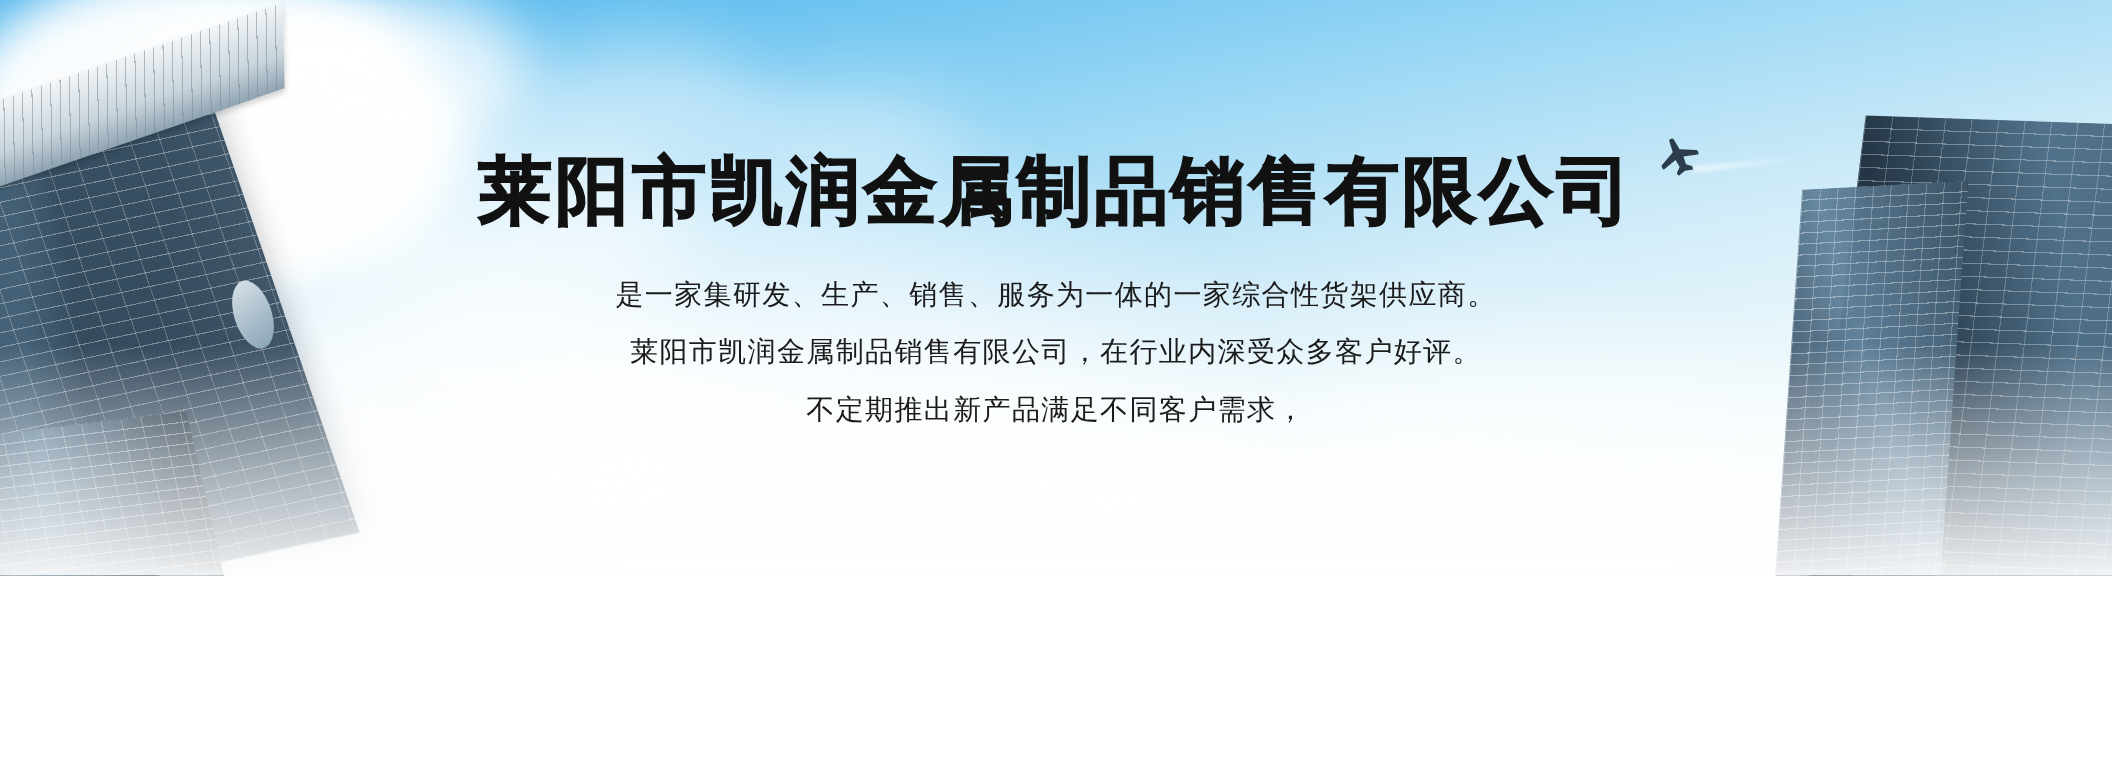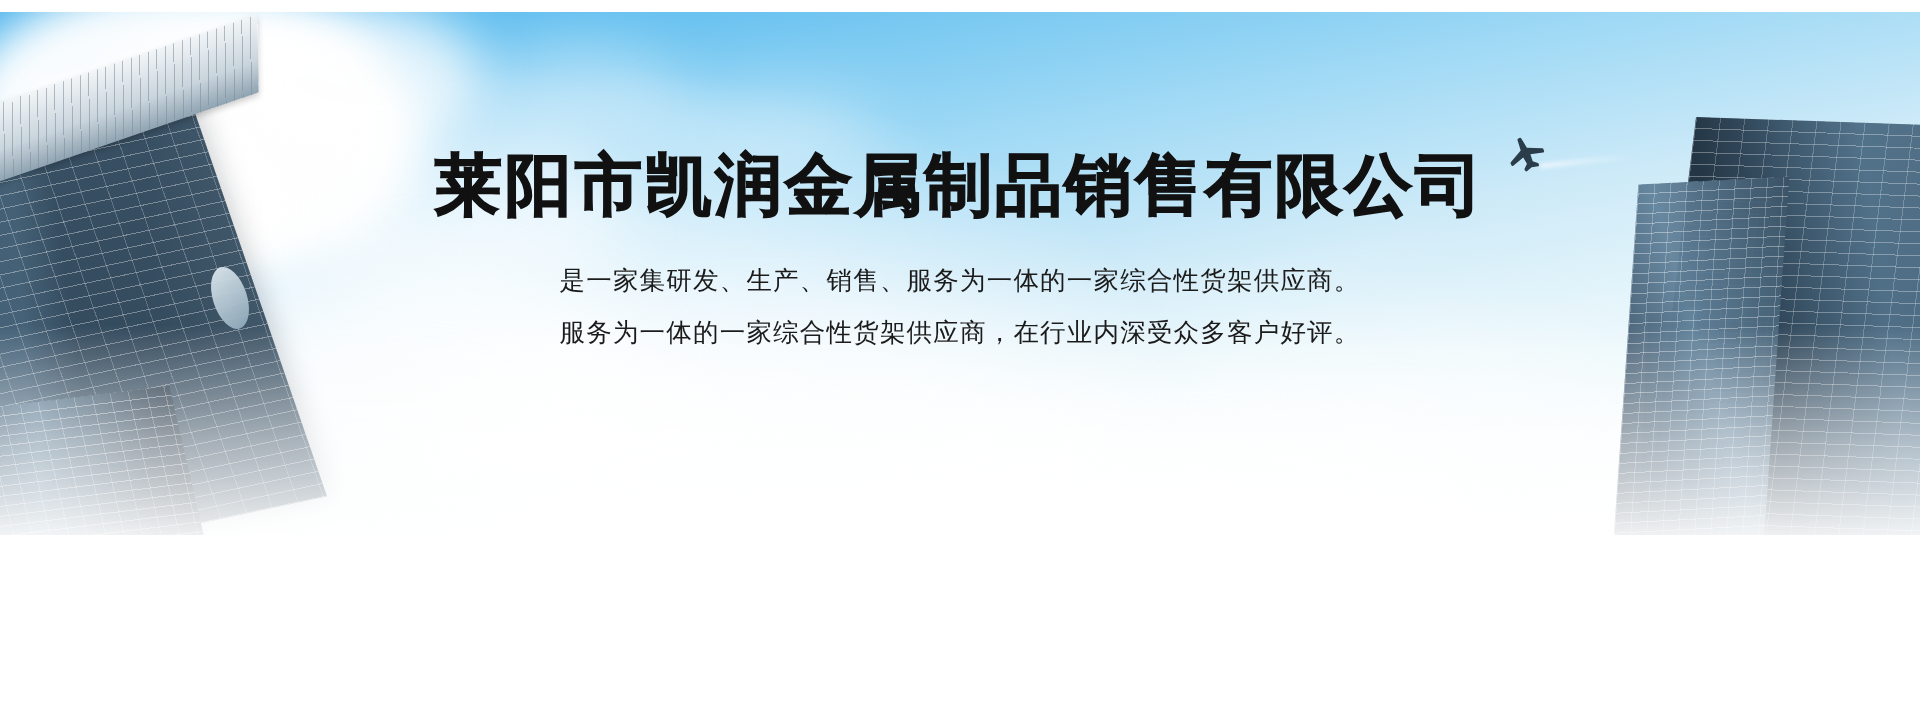--- a/index.html
+++ b/index.html
@@ -11,21 +11,20 @@
   }
 
   .banner{
     position:relative;
     width:1920px; height:523px;
     overflow:hidden;
     background:
       radial-gradient(ellipse 900px 520px at 30% 78%, rgba(255,255,255,0.95) 0%, rgba(255,255,255,0.55) 38%, rgba(255,255,255,0) 68%),
       radial-gradient(ellipse 1100px 420px at 62% 96%, rgba(255,255,255,0.85) 0%, rgba(255,255,255,0) 62%),
       linear-gradient(170deg, #4fb4ec 0%, #69c2f0 14%, #9fd9f5 34%, #cdeaf8 52%, #e7f6fb 68%, #f6fcfe 84%, #ffffff 100%);
-    margin-top: 12px;
   }
 
   
   .sky-layer{ position:absolute; inset:0; pointer-events:none; }
 
   .cloud{ position:absolute; border-radius:50%; filter:blur(22px); background:#ffffff; }
   .c1{ left:-40px;  top:-30px;  width:430px; height:270px; opacity:.97; }
   .c2{ left:90px;   top:10px;   width:330px; height:250px; opacity:.95; }
   .c3{ left:-10px;  top:95px;   width:300px; height:200px; opacity:.92; }
   .c4{ left:225px;  top:-10px;  width:260px; height:160px; opacity:.80; filter:blur(26px); }
@@ -269,17 +268,18 @@
     </div>
   </div>
 
   <div class="bottom-haze"></div>
 
   <div class="content">
     <h1 class="company-title">莱阳市凯润金属制品销售有限公司</h1>
 
     <div class="desc">
       <p class="desc-line">是一家集研发、生产、销售、服务为一体的一家综合性货架供应商。</p>
-      <p class="desc-line">服务为一体的一家综合性货架供应商，在行业内深受众多客户好评。</p>
+      <p class="desc-line">莱阳市凯润金属制品销售有限公司，在行业内深受众多客户好评。</p>
+      <p class="desc-line">不定期推出新产品满足不同客户需求，</p>
     </div>
   </div>
 
 </div>
 
 </body></html>

